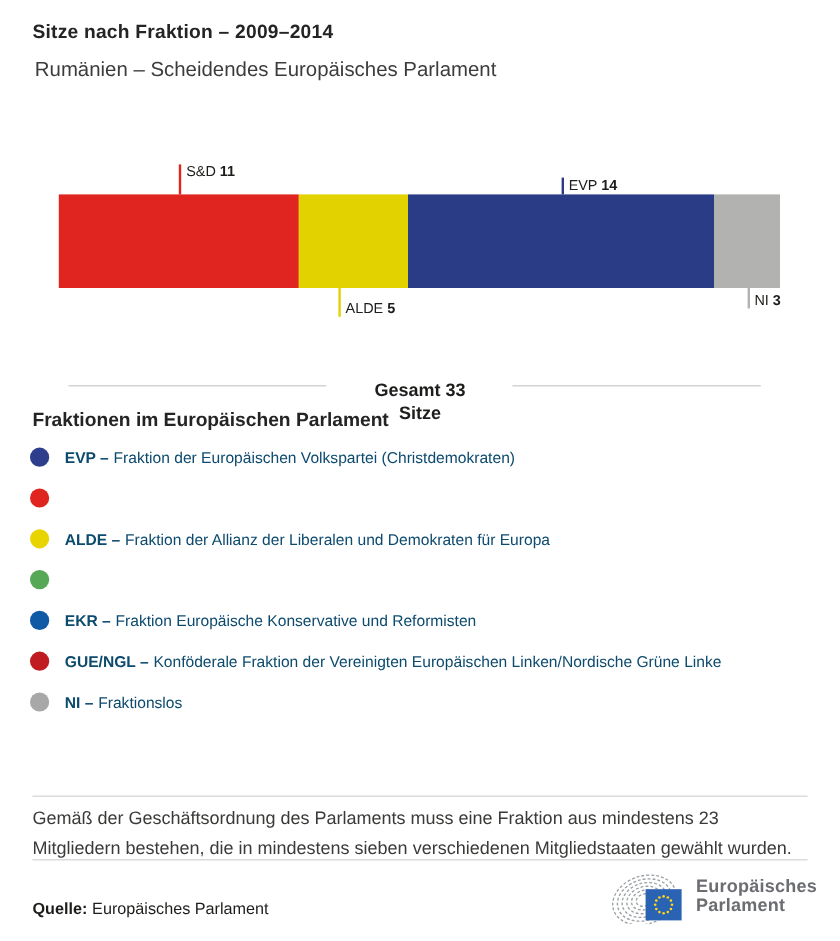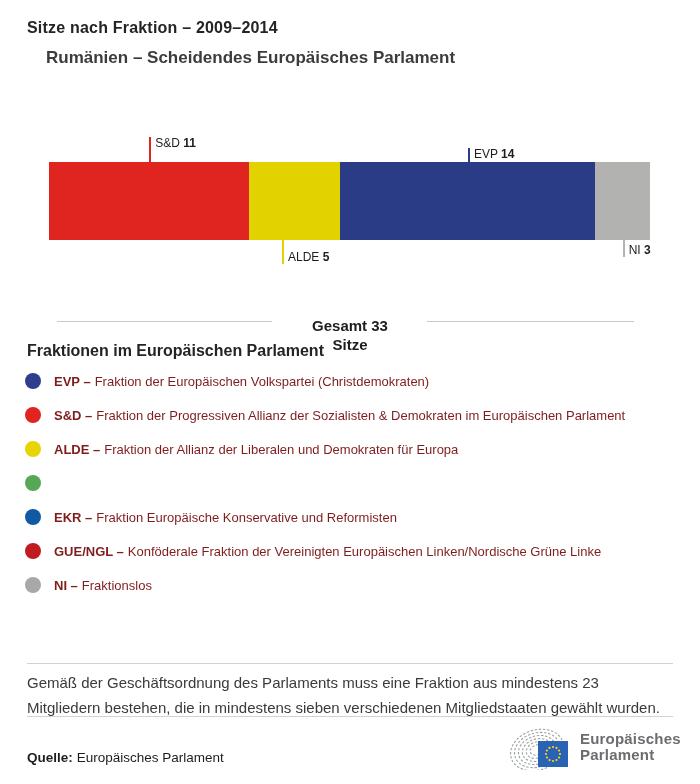--- a/index.html
+++ b/index.html
@@ -2,21 +2,21 @@
 <html><head>
 <meta charset="utf-8">
 <style>
   * { margin:0; padding:0; box-sizing:border-box; }
   html,body { background:#ffffff; }
   body {
     width:700px; height:784px; position:relative; overflow:hidden;
     font-family:"Liberation Sans", sans-serif; color:#1d1d1b;
   }
   .title { position:absolute; left:27px; top:19px; font-size:16px; font-weight:700; color:#242424; letter-spacing:.2px;text-align:right; }
-  .subtitle { position:absolute; left:29px; top:48px; font-size:17px; font-weight:700; color:#3c3c3c;margin-left:17px; }
+  .subtitle { position:absolute; left:29px; top:48px; font-size:17px; font-weight:400; color:#3c3c3c; }
 
   .chart { position:absolute; left:0; top:0; width:700px; height:784px; }
   .bar { position:absolute; left:49px; top:162px; width:601px; height:78px; display:flex; }
   .bar-seg { height:100%; }
 
   .callout { position:absolute; width:2px; font-size:12px; white-space:nowrap; color:#1d1d1b; }
   .callout .tick { position:absolute; left:0; top:0; width:2px; height:100%; }
   .callout .lbl { position:absolute; left:6px; line-height:13px; }
   .callout.above .lbl { top:0; }
   .callout.below .lbl { bottom:0; }
@@ -27,21 +27,21 @@
     font-family:Liberation Sans, sans-serif; font-weight:700; font-size:15px; line-height:19px; color:#1d1d1b;margin-top:14px;
   }
   .rule { position:absolute; top:321px; height:1px; background:#c9c9c9; }
   .rule-left { left:57px; width:215px; }
   .rule-right { left:427px; width:207px; }
 
   .legend-heading { position:absolute; left:27px; top:342px; font-size:16px; font-weight:700; color:#242424; }
   .legend { position:absolute; left:25px; top:372px; }
   .legend-row { display:flex; align-items:center; height:18px; margin-bottom:16px; }
   .legend-dot { width:16px; height:16px; border-radius:50%; margin-right:13px; flex:0 0 16px; }
-  .legend-text { font-size:13px; color:#7f1d1d; }
+  .legend-text { font-size:13px; color:#0c4a6e; }
   .legend-text b { font-weight:700; margin-right:4px; }
 
   .divider { position:absolute; left:27px; width:646px; height:1px; background:#d2d2d2; }
   .divider-1 { top:663px; }
   .divider-2 { top:716px; }
   .footnote { position:absolute; left:27px; top:670px; width:648px; font-size:15px; line-height:25px; color:#3a3a38; }
   .source { position:absolute; left:27px; top:750px; font-size:13.5px; color:#1d1d1b; }
   .source b { font-weight:700; margin-right:4px; }
 
   .logo-svg { position:absolute; left:505px; top:724px; width:70px; height:46px; }
@@ -87,21 +87,20 @@
 
 <div class="legend-heading">Fraktionen im Europäischen Parlament</div>
 
 <div class="legend">
   <div class="legend-row">
     <span class="legend-dot" style="background: rgb(46, 62, 140);"></span>
     <span class="legend-text"><b>EVP –</b><span>Fraktion der Europäischen Volkspartei (Christdemokraten)</span></span>
   </div>
   <div class="legend-row">
     <span class="legend-dot" style="background: rgb(224, 36, 31);"></span>
-    <span class="legend-text"><b>S&amp;D –</b><span>Fraktion der Progressiven Allianz der Sozialisten &amp; Demokraten im Europäischen Parlament</span></span>
   </div>
   <div class="legend-row">
     <span class="legend-dot" style="background: rgb(232, 212, 0);"></span>
     <span class="legend-text"><b>ALDE –</b><span>Fraktion der Allianz der Liberalen und Demokraten für Europa</span></span>
   </div>
   <div class="legend-row">
     <span class="legend-dot" style="background: rgb(86, 168, 86);"></span>
   </div>
   <div class="legend-row">
     <span class="legend-dot" style="background: rgb(16, 89, 165);"></span>

